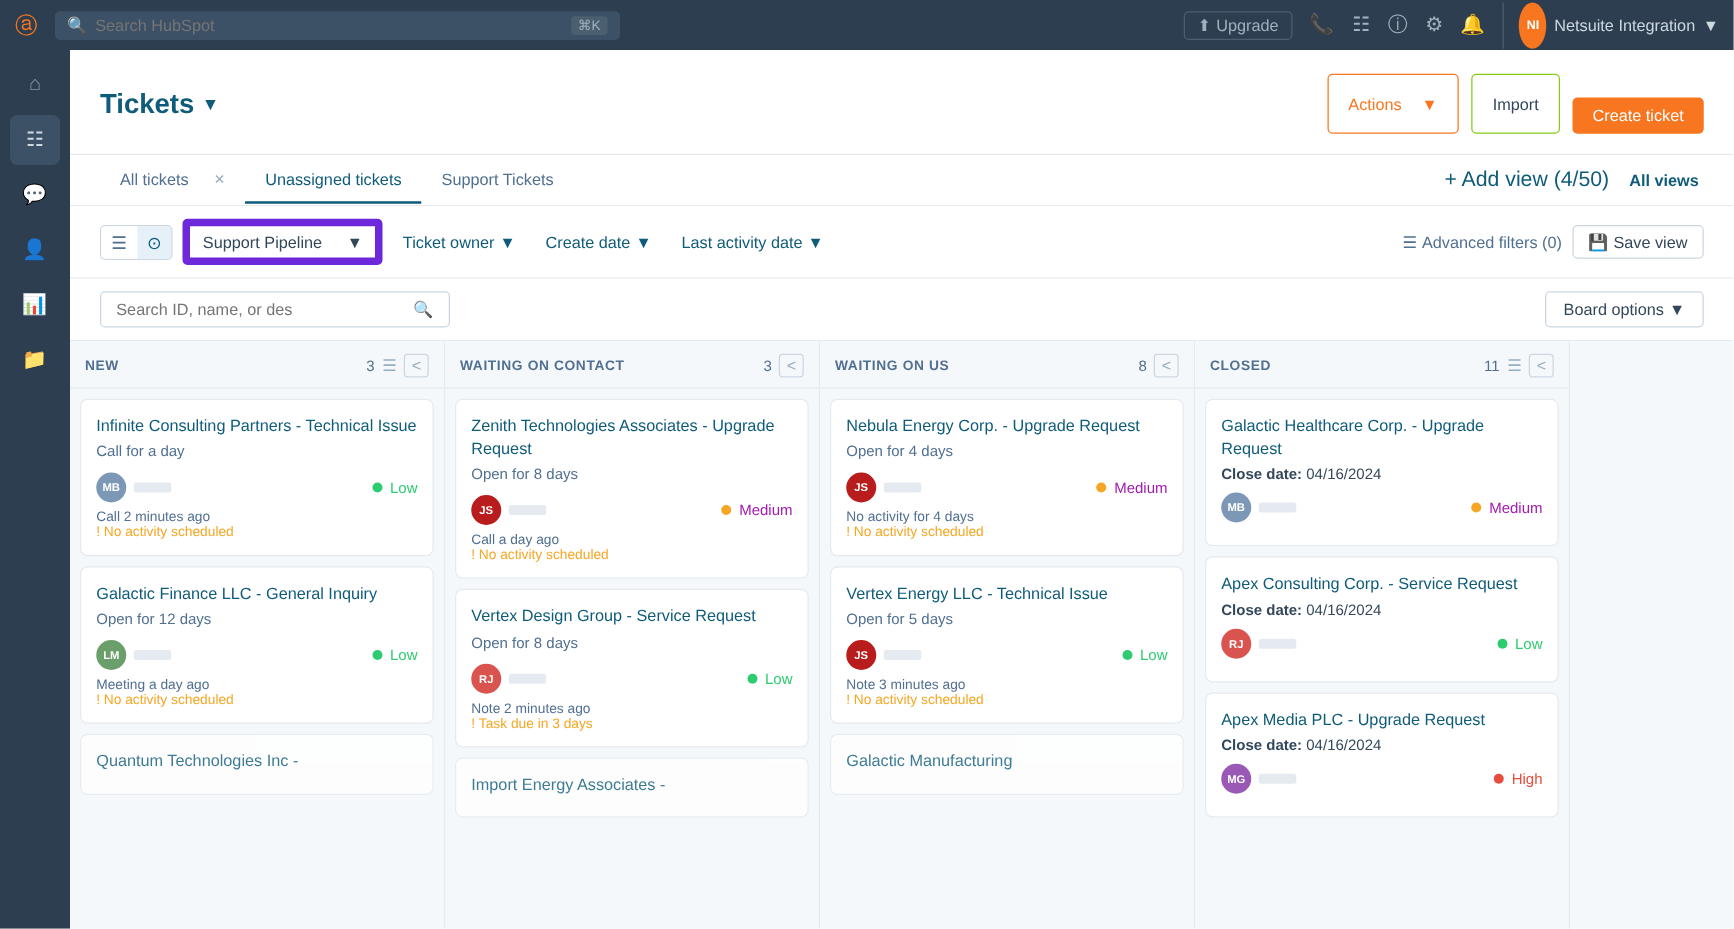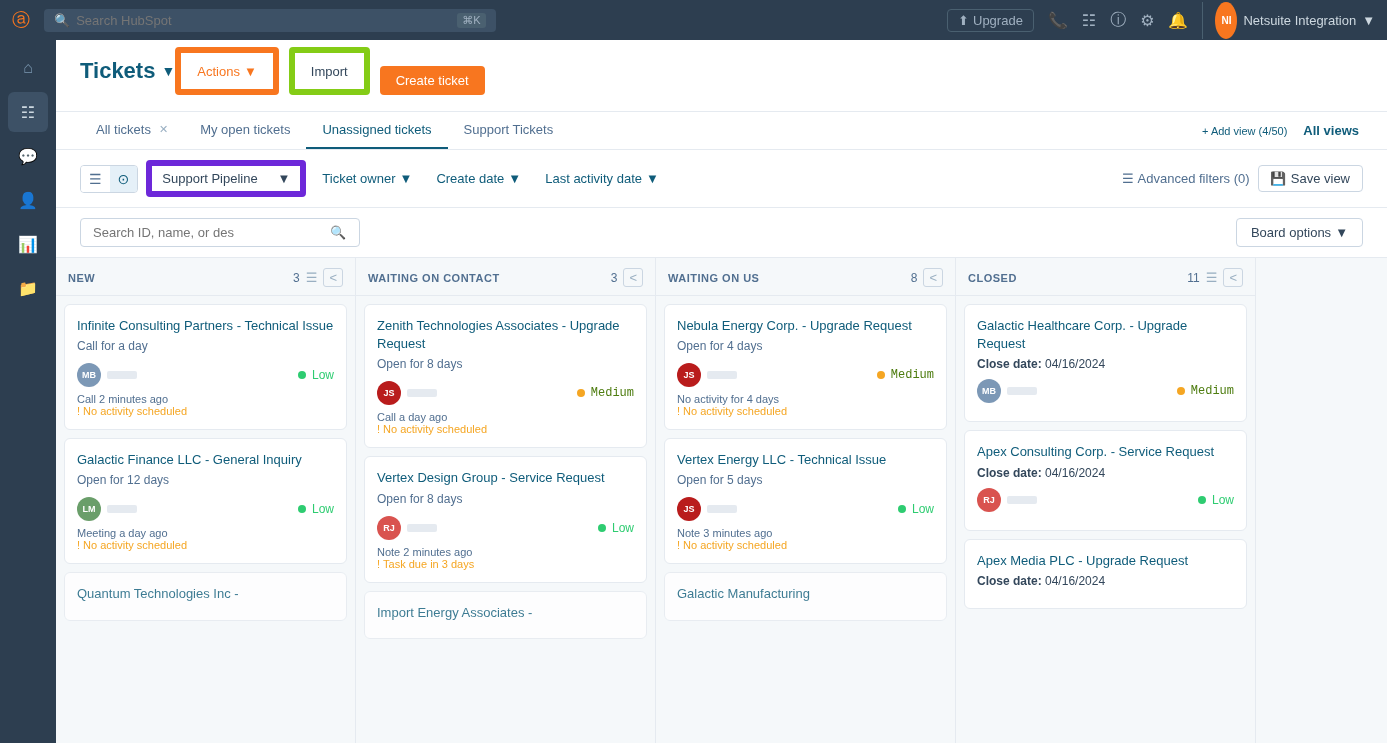--- a/index.html
+++ b/index.html
@@ -94,46 +94,47 @@
       cursor: pointer;
     }
     .sidebar-item:hover, .sidebar-item.active { background: #3d5166; color: #cdd8e0; }
     .sidebar-item.active { background: #3d5166; }
 
     
     .main-content { flex: 1; overflow: hidden; display: flex; flex-direction: column; background: #fff; }
 
     
     .page-header {
-      padding: 7px 24px 16px;
-      display: flex;
-      align-items: center;
+      padding: 19px 24px 16px;
+      display: flex;
+      align-items: center;
+      justify-content: space-between;
       border-bottom: 1px solid #e5eaf0;
     }
     .page-title {
       font-size: 22px;
       font-weight: 600;
       color: #0f5c7a;
       display: flex;
       align-items: center;
       gap: 6px;
     }
     .page-title-dropdown { color: #0f5c7a; font-size: 14px; }
     .header-actions { display: flex; gap: 10px; }
     .btn-outline {
-      border: 6px solid #84cc16;
+      border: 1px solid #84cc16;
       background: white;
       color: #33475b;
       padding: 7px 16px;
       border-radius: 4px;
       cursor: pointer;
       font-size: 13px;
       display: flex;
       align-items: center;
-      gap: 4px;
+      gap: 16px;
     }
     .btn-outline.orange-border { border-color: #f8761f; color: #f8761f; }
     .btn-primary {
       background: #f8761f;
       color: white;
       border: none;
       padding: 7px 16px;
       border-radius: 4px;
       cursor: pointer;
       font-size: 13px;
@@ -150,27 +151,27 @@
       background: white;
     }
     .tab {
       padding: 10px 16px;
       font-size: 13px;
       cursor: pointer;
       color: #516f90;
       border-bottom: 2px solid transparent;
       display: flex;
       align-items: center;
-      gap: 6px;
+      gap: 18px;
       white-space: nowrap;
     }
     .tab.active { color: #0f5c7a; border-bottom-color: #0f5c7a; font-weight: 500; }
     .tab-close { color: #99afc2; font-size: 11px; margin-left: 2px; }
     .tabs-spacer { flex: 1; }
-    .add-view { color: #0f5c7a; font-size: 11px; font-weight: 500; padding: 10px 12px; cursor: pointer; white-space: nowrap; }
+    .add-view { color: #0f5c7a; font-size: 17px; font-weight: 500; padding: 10px 12px; cursor: pointer; white-space: nowrap; }
     .all-views { color: #0f5c7a; font-size: 13px; font-weight: 600; padding: 10px 4px; cursor: pointer; }
 
     
     .filter-bar {
       display: flex;
       align-items: center;
       padding: 10px 24px;
       gap: 8px;
       border-bottom: 1px solid #e5eaf0;
       background: white;
@@ -348,21 +349,21 @@
     .avatar-lm { background: #6a9e6a; }
     .avatar-rj { background: #d9534f; }
     .avatar-mg { background: #9b59b6; }
     .avatar-bar { width: 30px; height: 8px; background: #e5eaf0; border-radius: 2px; }
     .priority-dot { width: 8px; height: 8px; border-radius: 50%; flex-shrink: 0; }
     .dot-low { background: #2ecc71; }
     .dot-medium { background: #f5a623; }
     .dot-high { background: #e74c3c; }
     .priority-label { font-size: 12px; }
     .priority-low { color: #2ecc71; }
-    .priority-medium { color: #4d7c0f; font-family: Liberation Mono, monospace; }
+    .priority-medium { color: #a21caf; }
     .priority-high { color: #e74c3c; }
     .spacer-flex { flex: 1; }
     .ticket-activity {
       font-size: 11px;
       color: #516f90;
       margin-top: 2px;
     }
     .ticket-warning { color: #f5a623; font-size: 11px; display: flex; align-items: center; gap: 3px; }
     .ticket-partial { background: white; border-radius: 6px; border: 1px solid #e5eaf0; padding: 12px; cursor: pointer; opacity: 0.8; }
     .ticket-partial .ticket-title { color: #0f5c7a; font-size: 13px; font-weight: 500; }
@@ -426,23 +427,20 @@
           <span>Create ticket</span>
         </button>
       </div>
     </div>
 
     <div class="tabs-bar">
       <div class="tab">
         <span>All tickets</span>
         <span class="tab-close">✕</span>
       </div>
-      <div class="tab">
-        <span>My open tickets</span>
-      </div>
       <div class="tab active">
         <span>Unassigned tickets</span>
       </div>
       <div class="tab">
         <span>Support Tickets</span>
       </div>
       <div class="tabs-spacer"></div>
       <div class="add-view">+ Add view (4/50)</div>
       <div class="all-views">All views</div>
     </div>
@@ -635,19 +633,26 @@
           <div class="avatar-circle avatar-rj">RJ</div>
           <div class="avatar-bar"></div>
           <div class="spacer-flex"></div>
           <span class="priority-dot dot-low"></span>
           <span class="priority-label priority-low">Low</span>
         </div>
       </div>
             <div class="ticket-card">
         <div class="ticket-title">Apex Media PLC - Upgrade Request</div>
         <div class="ticket-close-info"><strong>Close date:</strong> 04/16/2024</div>
+        <div class="ticket-footer">
+          <div class="avatar-circle avatar-mg">MG</div>
+          <div class="avatar-bar"></div>
+          <div class="spacer-flex"></div>
+          <span class="priority-dot dot-high"></span>
+          <span class="priority-label priority-high">High</span>
+        </div>
       </div>
           </div>
   </div>
       </div>
 
   </div>
 </div>
 
 </body></html>

